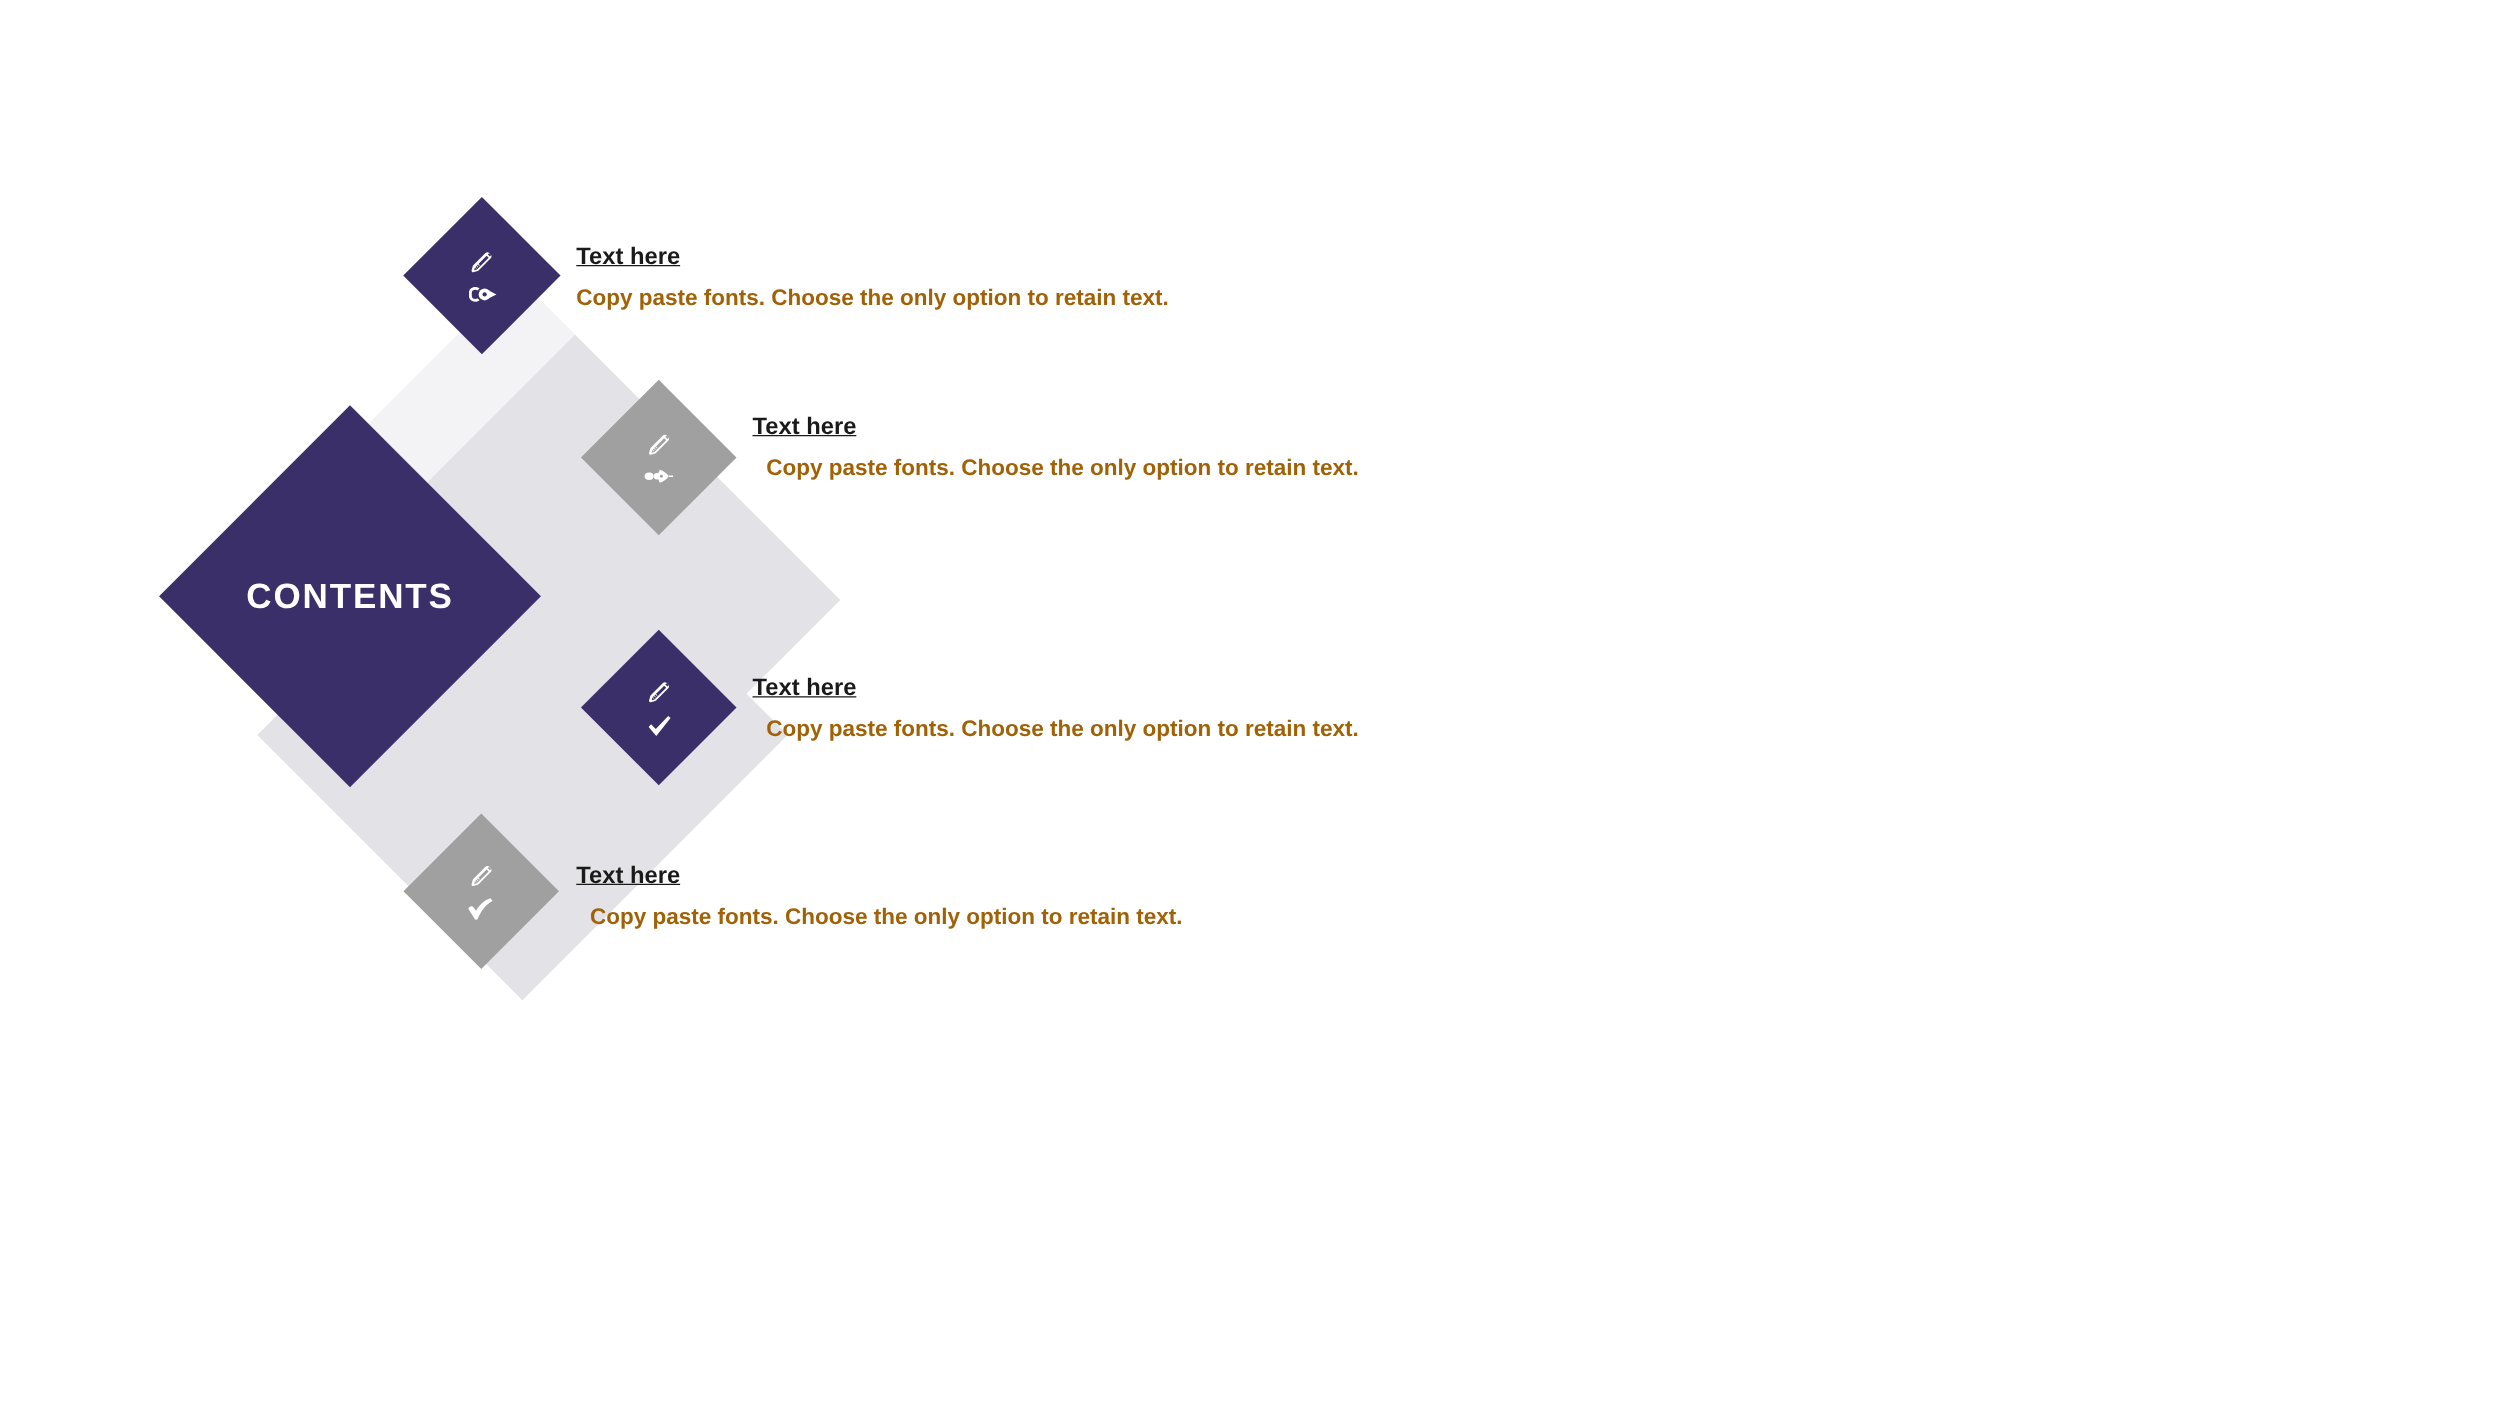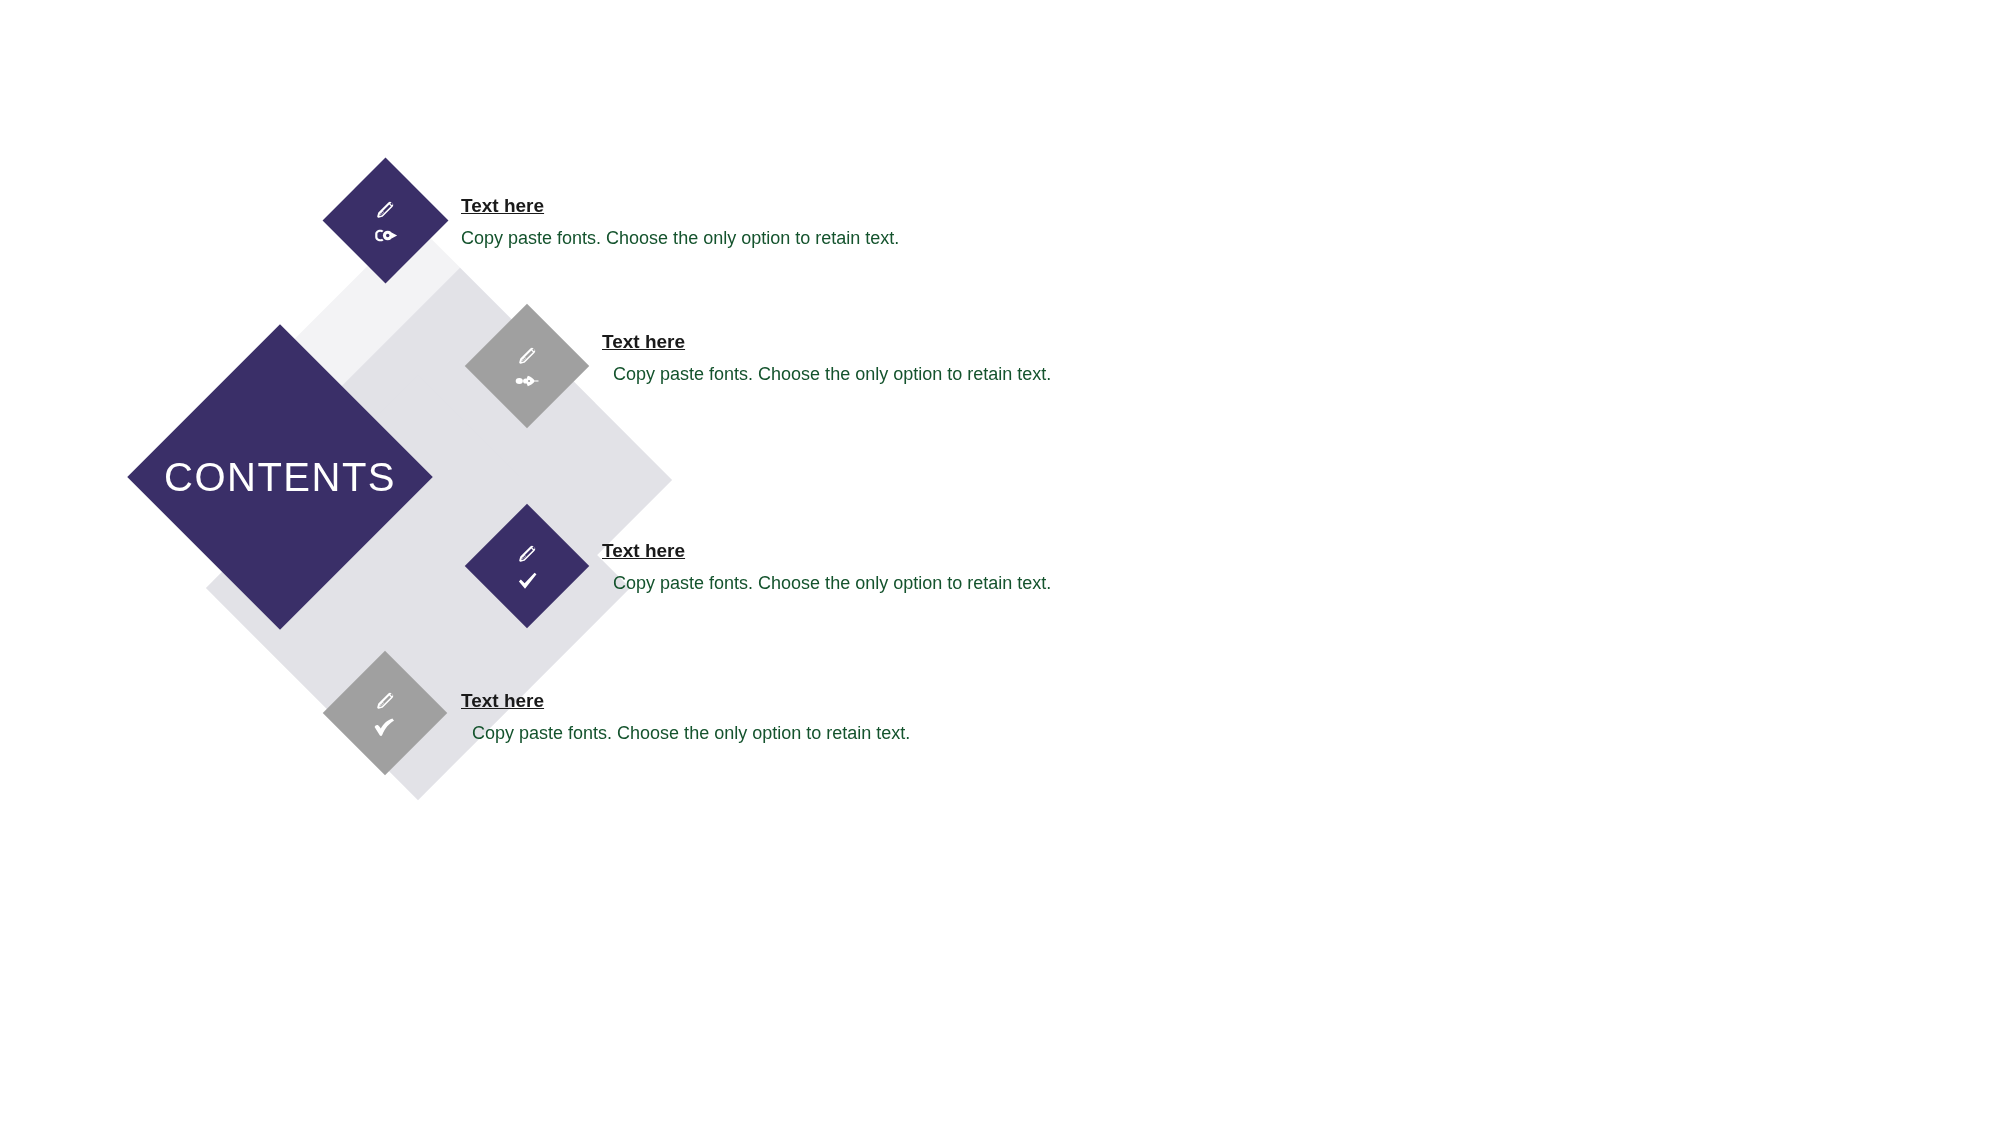--- a/index.html
+++ b/index.html
@@ -37,22 +37,22 @@
   }
   .contents-label-wrap {
     position: absolute;
     display: flex;
     align-items: center;
     justify-content: center;
     pointer-events: none;
   }
   .contents-label {
     color: #ffffff;
-    font-size: 40px;
-    font-weight: 400;
+    font-size: 28px;
+    font-weight: 700;
     letter-spacing: 1.5px;
     white-space: nowrap;
     font-family: "Liberation Sans", sans-serif;
   }
 
   
   .item-diamond {
     position: absolute;
   }
   .item-diamond .shape {
@@ -86,22 +86,22 @@
     font-size: 19px;
     font-weight: bold;
     color: #1a1a1a;
     margin: 0 0 10px 0;
     line-height: 1.1;
     font-family: "Liberation Sans", sans-serif;
     text-decoration: underline;
   }
   .text-body {
     font-size: 18px;
-    font-weight: 400;
-    color: #14532d;
+    font-weight: 700;
+    color: #a16207;
     margin: 0;
     line-height: 1.3;
     white-space: nowrap;
     font-family: "Liberation Sans", sans-serif;
   }
   .text-body.indent {
     padding-left: 11px;
   }
 </style>
 </head>

